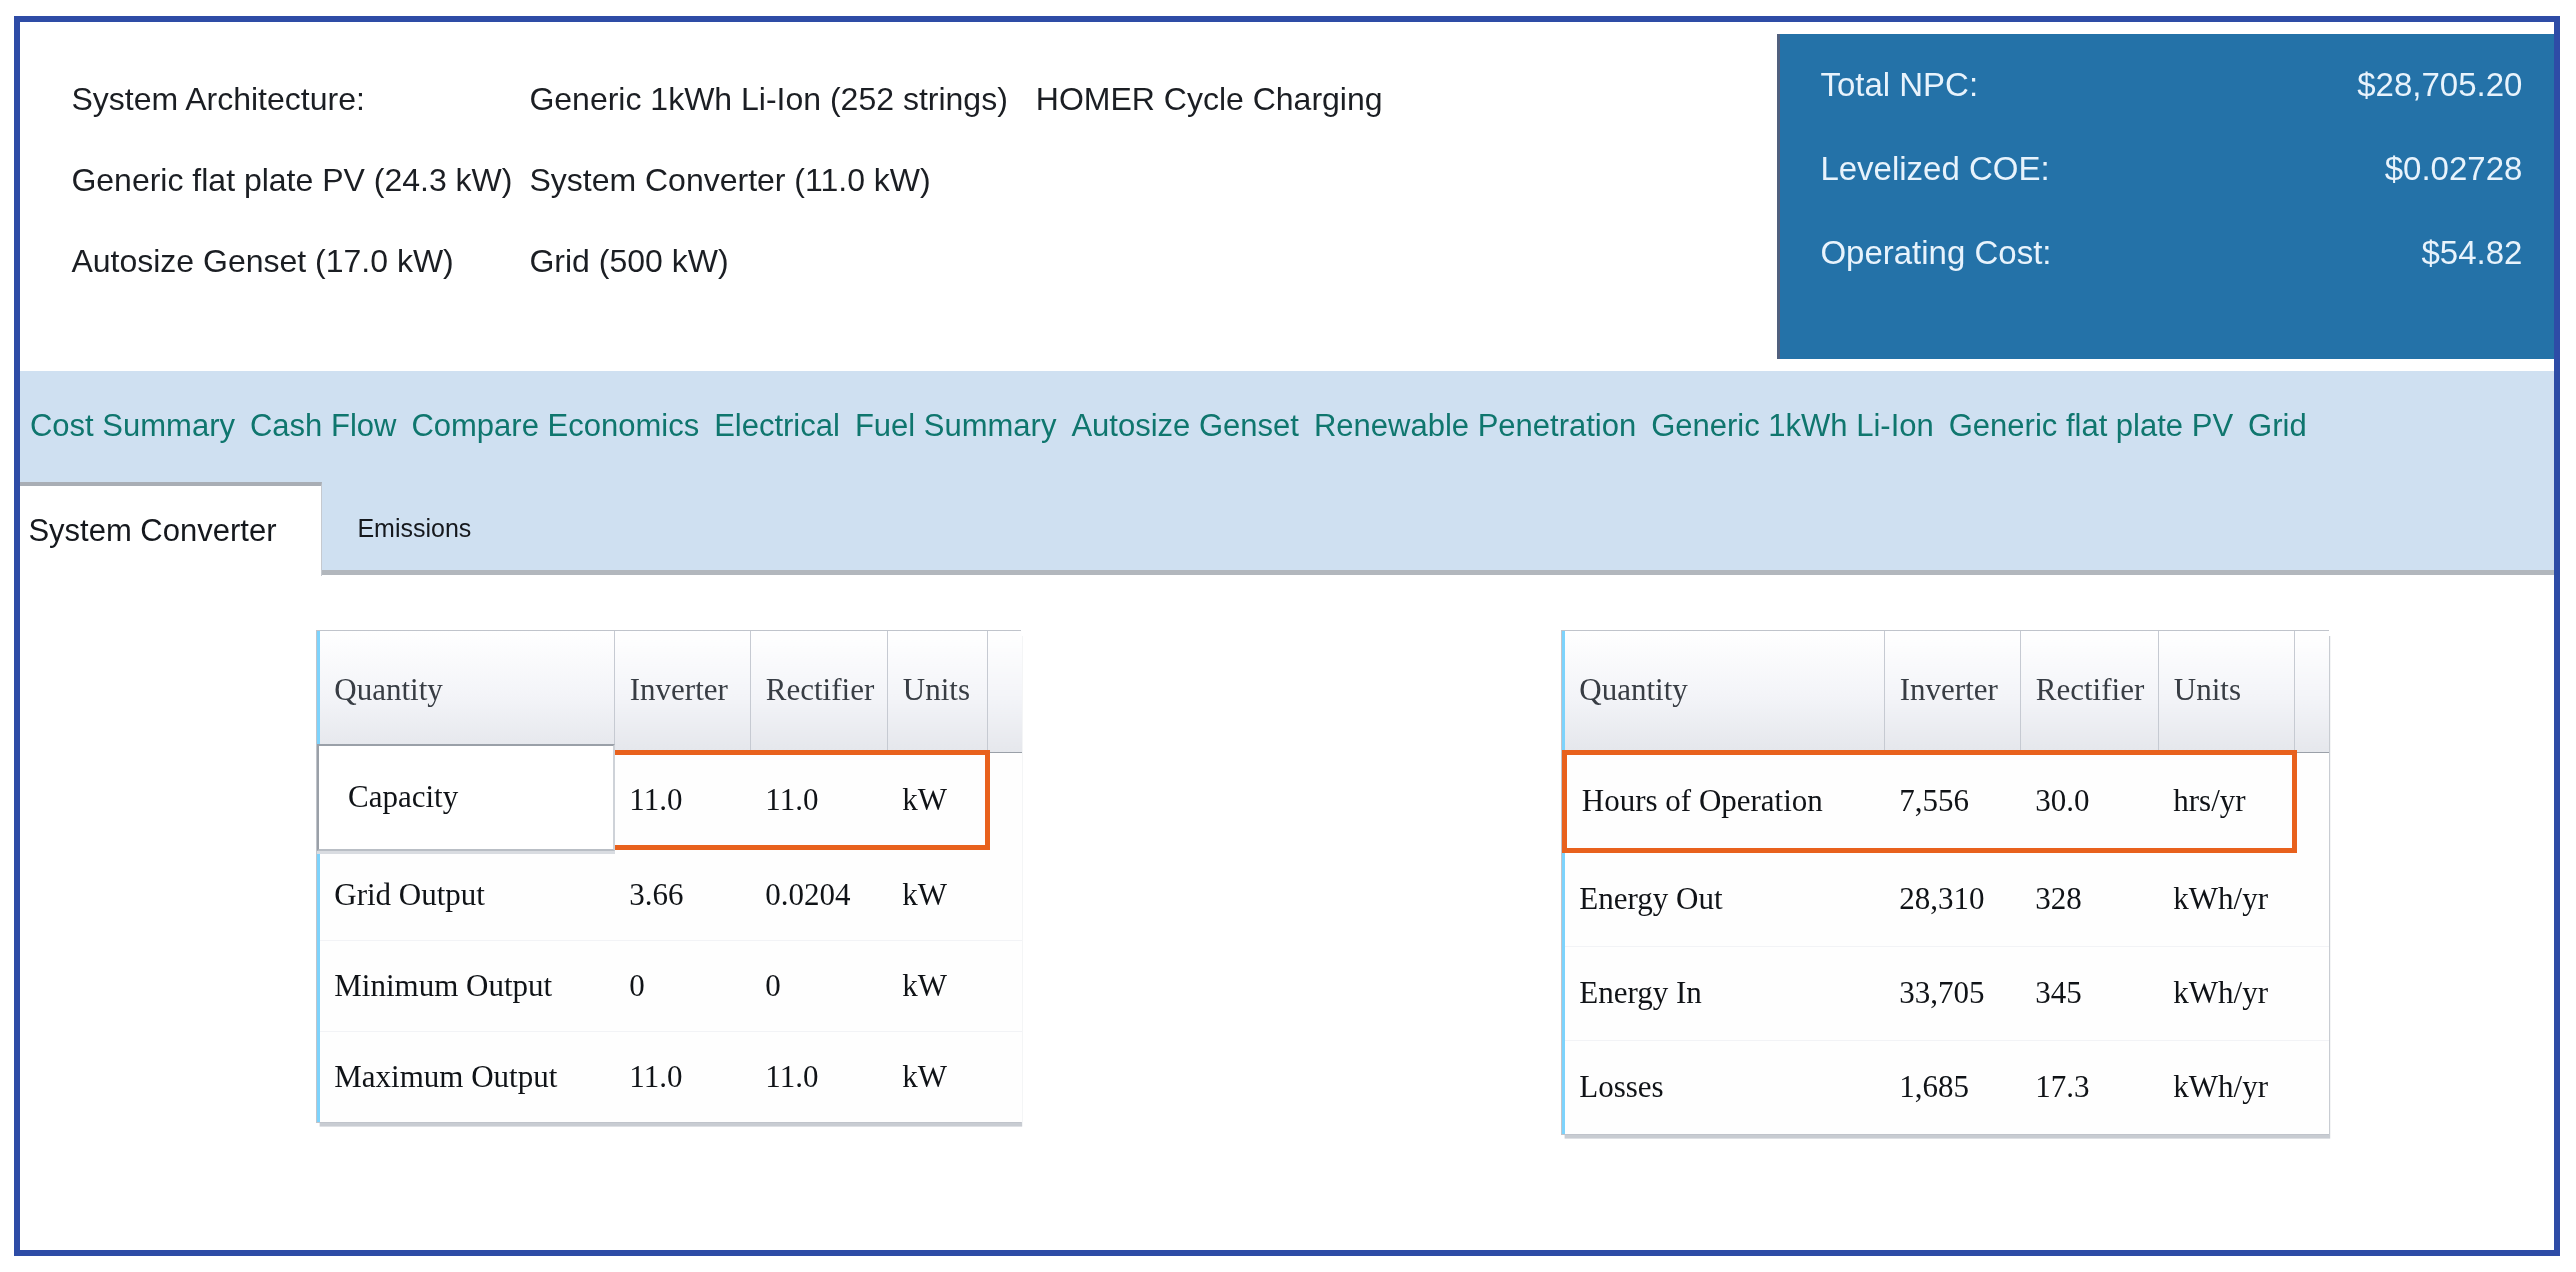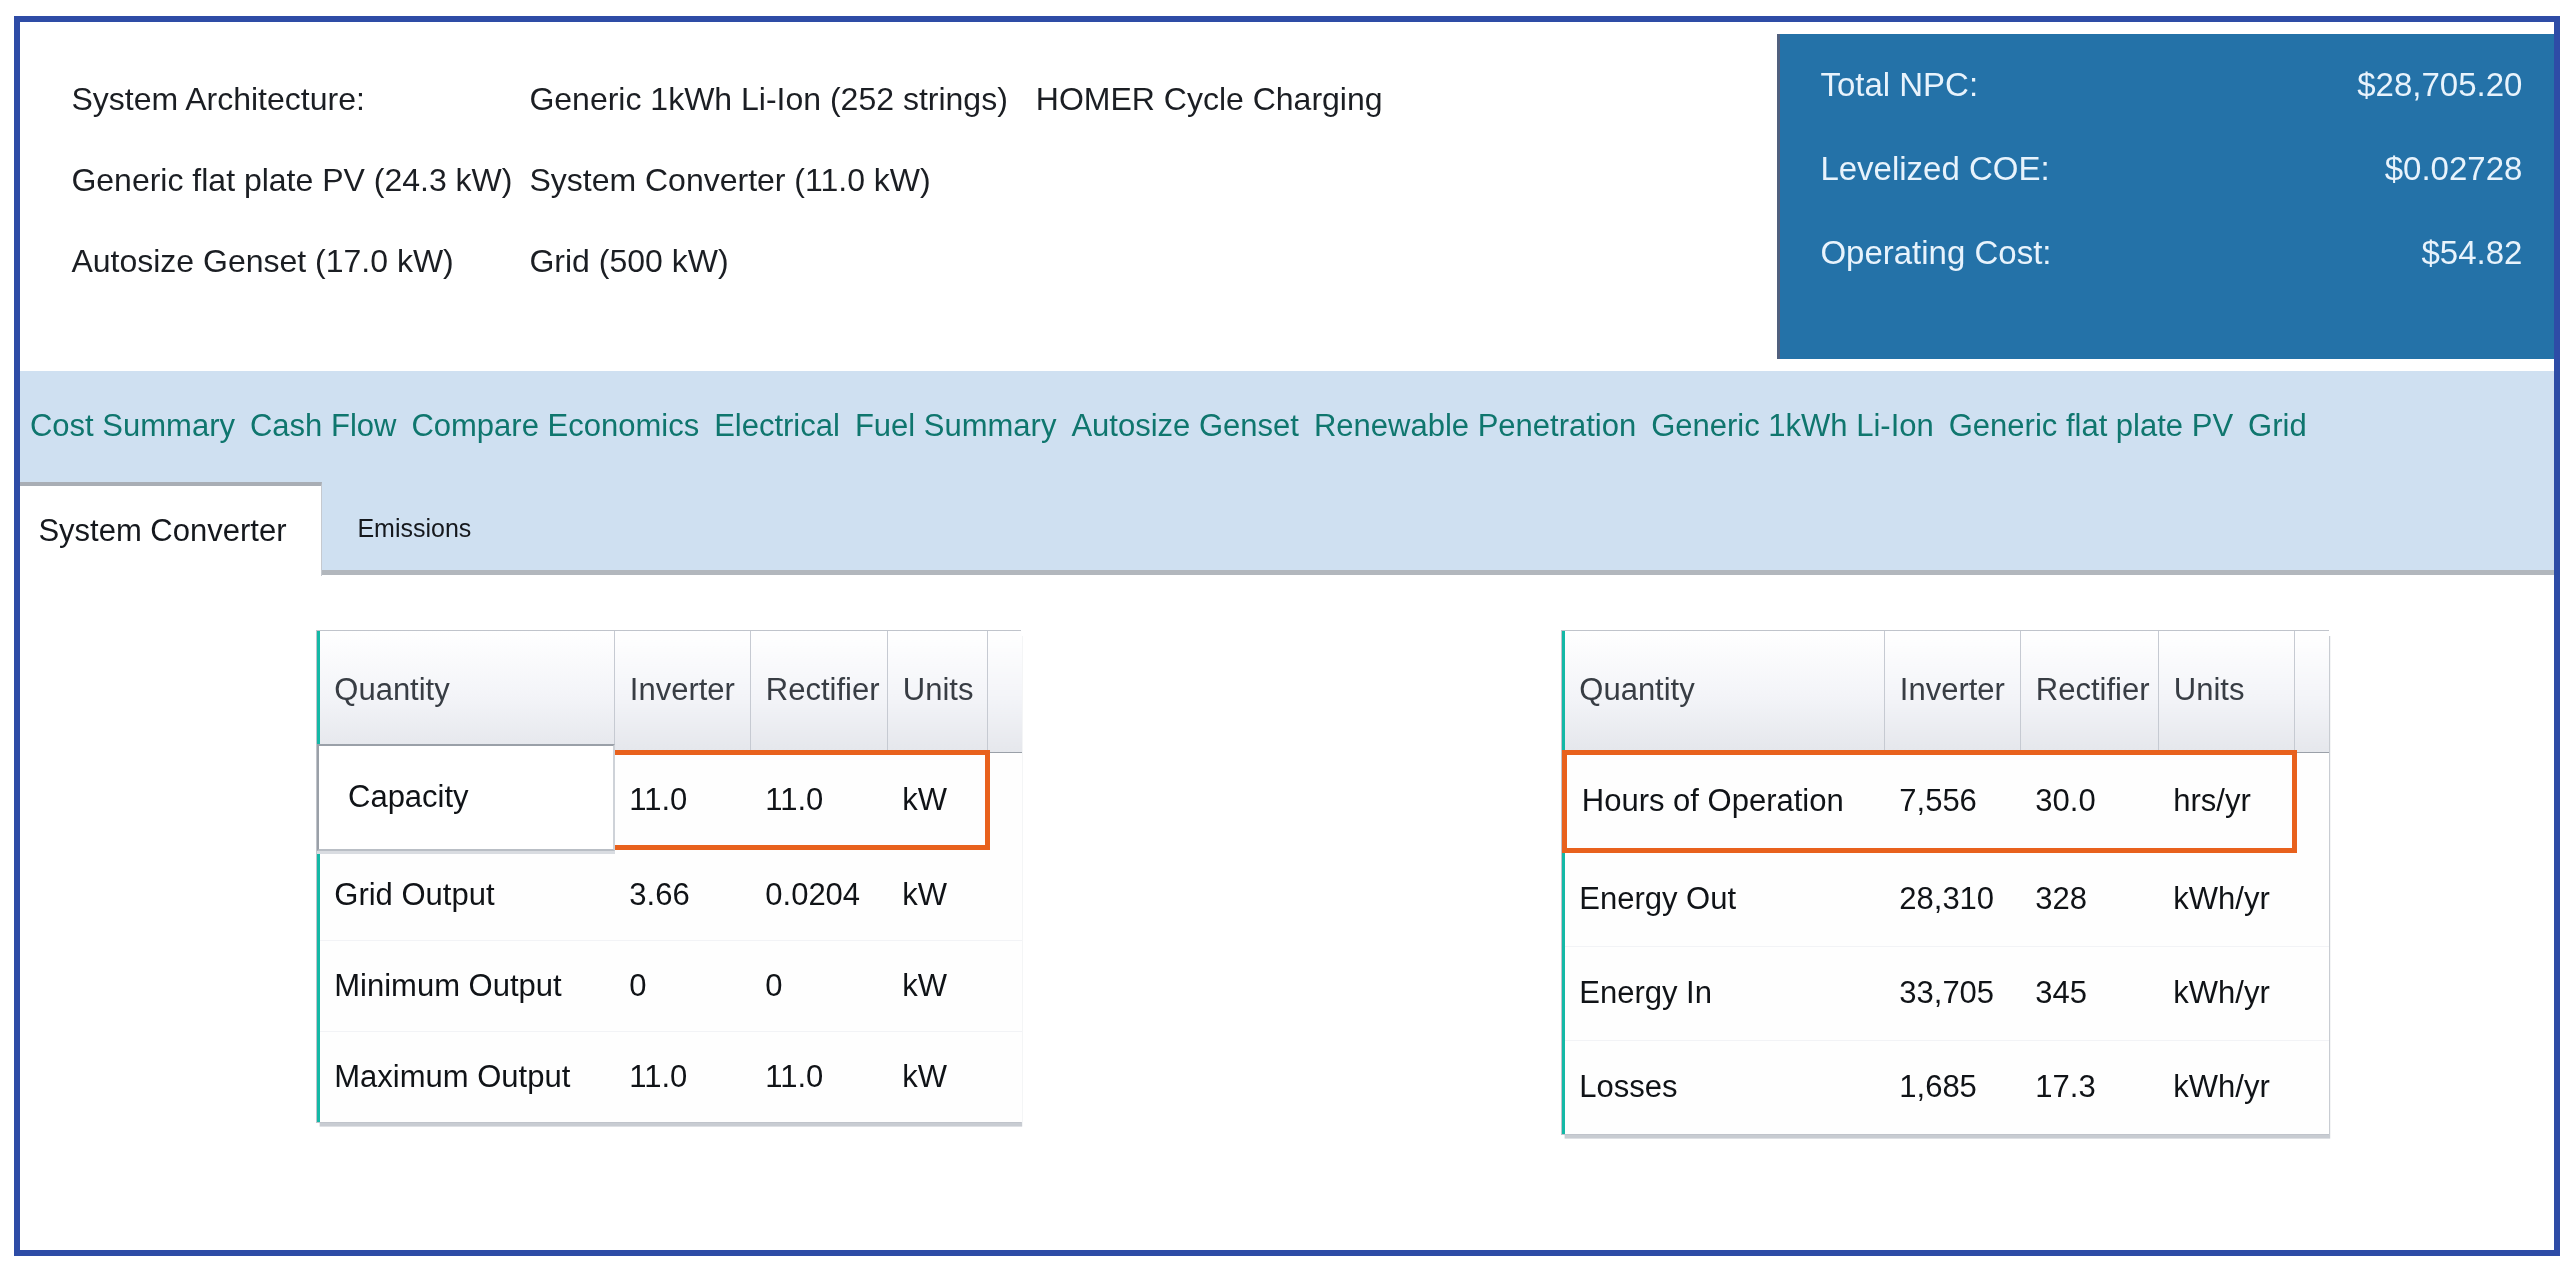--- a/index.html
+++ b/index.html
@@ -30,29 +30,29 @@
 
   
   .tabstrip{position:absolute;left:0;top:349px;right:0;height:204px;background:var(--strip-blue);}
   .tabs1{height:111px;display:flex;align-items:center;padding-left:9.6px;gap:15px;
          font-size:31px;color:#0f766e;white-space:nowrap;}
   .tab{cursor:default;}
   .tabs2{position:absolute;left:0;bottom:0;right:0;height:93px;}
   .strip-bottom{position:absolute;left:0;right:0;bottom:0;height:4.8px;background:#b2b7bd;}
   .tab-selected{position:absolute;left:0;top:0;bottom:-1.8px;width:302px;background:#ffffff;
                 border-top:4.2px solid #a9aeb5;border-right:1.8px solid #c5c9cf;z-index:2;
-                display:flex;align-items:center;padding-left:18px;font-size:31px;color:#15181d;
+                display:flex;align-items:center;padding-left:8px;font-size:31px;color:#15181d;
                 box-sizing:border-box;white-space:nowrap;}
   .tab-plain{position:absolute;left:325px;top:0;height:100%;display:flex;align-items:center;
              padding:0 12px;font-size:25px;color:#15181d;white-space:nowrap;}
 
   
   .content{position:absolute;left:0;top:553px;right:0;bottom:0;background:#ffffff;}
-  .tblwrap{position:absolute;top:55px;background:#14b8a6;border:1.8px solid #c0c4cb;
-           box-shadow:2.4px 4.8px 0 -1.2px #c8ccd2;box-sizing:border-box;}
+  .tblwrap{position:absolute;top:55px;background:#7dd3fc;border:1.8px solid #c0c4cb;
+           box-shadow:2.4px 4.8px 0 -1.2px #c8ccd2;box-sizing:border-box;font-family:Liberation Serif, serif;}
   .tblwrap.t0{left:296px;width:705px;}
   .tblwrap.t1{left:1541px;width:768px;}
   table{border-collapse:collapse;table-layout:fixed;width:100%;}
   th{height:119px;background:linear-gradient(180deg,#ffffff 0%,#f3f4f8 55%,#e5e7ec 100%);
      border-right:1.8px solid #c6cad2;border-bottom:1.8px solid #9aa0a8;
      font-size:31px;font-weight:400;color:#383d44;text-align:left;
      padding:0 0 0 14.4px;vertical-align:middle;white-space:nowrap;}
   th.filler{border-right:none;}
   td{font-size:31px;color:#101317;text-align:left;padding:0 0 0 14.4px;vertical-align:middle;
      border-bottom:1.2px solid #f2f3f6;white-space:nowrap;background:#fefefe;}

